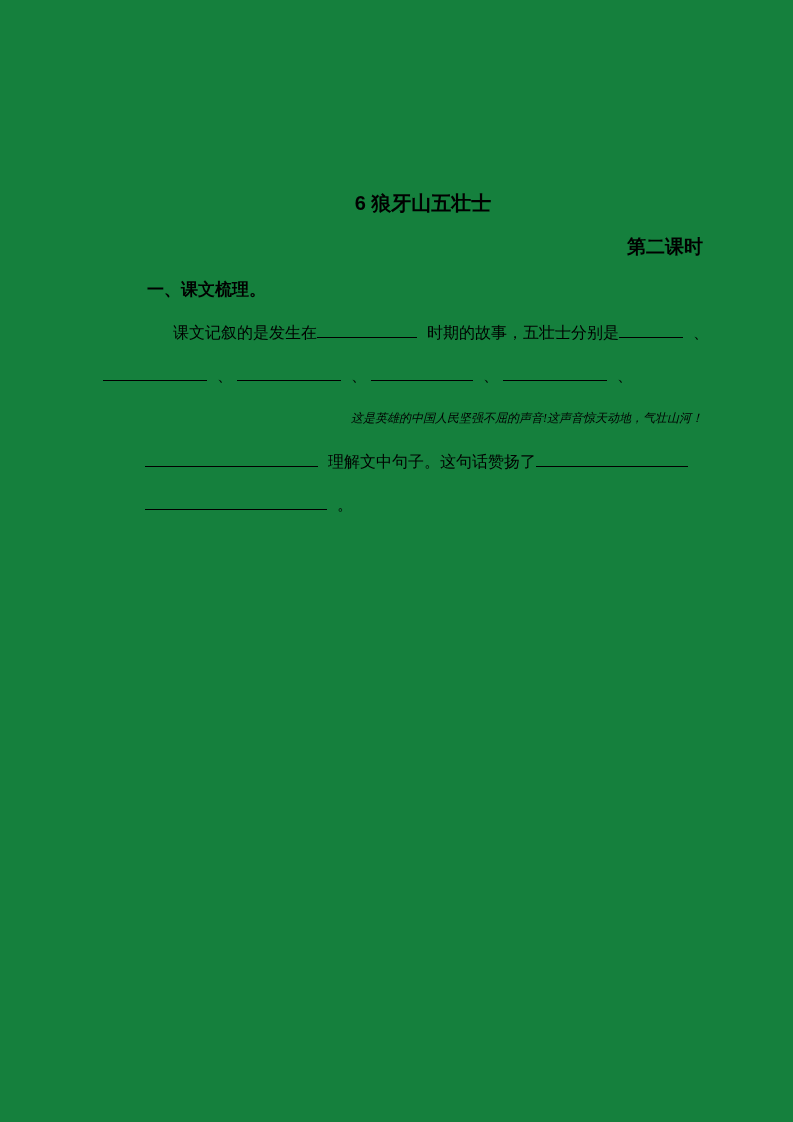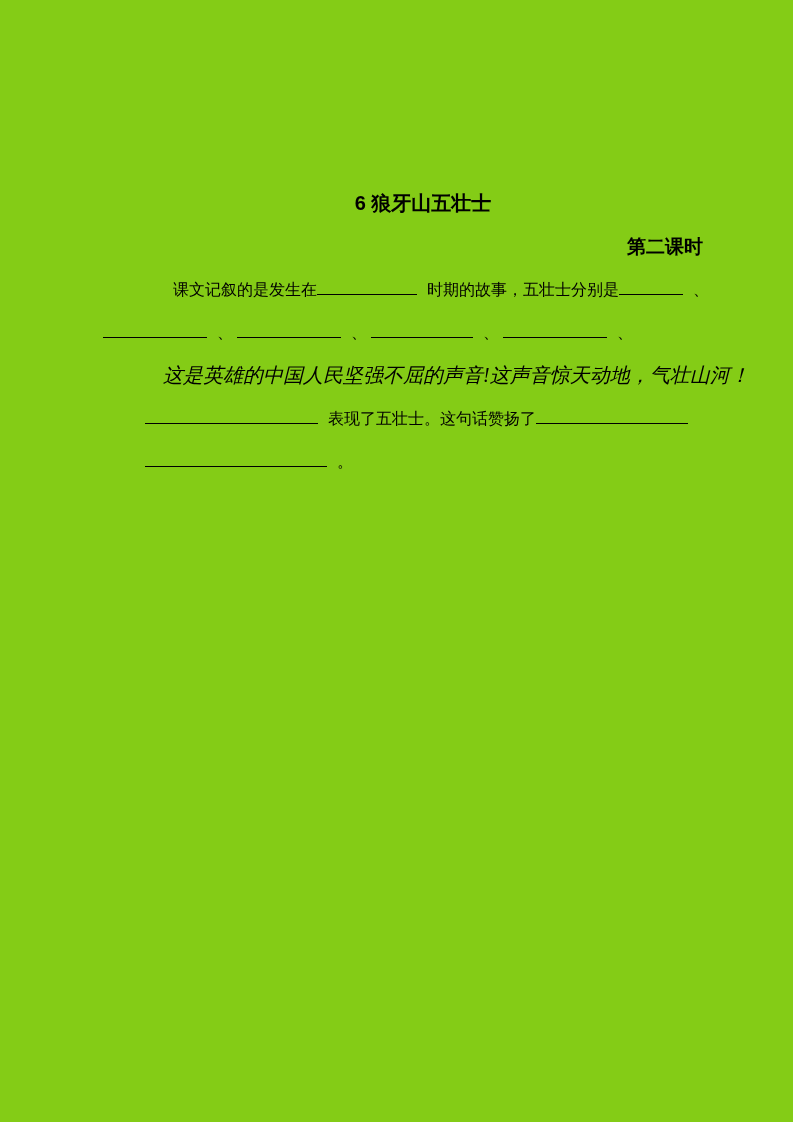--- a/index.html
+++ b/index.html
@@ -4,21 +4,21 @@
 <style>
   html, body {
     margin: 0;
     padding: 0;
     background: #ffffff;
   }
   .page {
     position: relative;
     width: 793px;
     height: 1122px;
-    background: #84cc16;
+    background: #15803d;
     overflow: hidden;
     color: #000000;
     font-family: "Liberation Serif", serif;
   }
   .content {
     position: absolute;
     left: 103px;
     top: 182px;
     width: 600px;
   }
@@ -45,21 +45,22 @@
   .heading-line {
     padding-left: 44px;
     font-family: "Liberation Sans", "DejaVu Sans", sans-serif;
     font-weight: bold;
     font-size: 17px;
   }
   .quote-line {
     padding-left: 60px;
     font-style: italic;
     font-family: "Liberation Serif", "DejaVu Serif", serif;
-    font-size: 20px;
+    font-size: 12px;
+    text-align: right;
   }
   .run {
     white-space: pre;
     margin-left: 10px;
   }
   .blank {
     display: inline-block;
     height: 15px;
     border-bottom: 1px solid #000000;
     vertical-align: baseline;
@@ -68,28 +69,29 @@
 </head>
 <body>
 
 <div class="page">
   <div class="content">
 
     <div class="line title-line">6 狼牙山五壮士</div>
 
     <div class="line subtitle-line">第二课时</div>
 
+    <div class="line heading-line">一、课文梳理。</div>
 
     <div>
         <div class="line" style="padding-left: 60px;"><span class="run">课文记叙的是发生在</span><span class="blank" style="width: 100px;"></span><span class="run">时期的故事，五壮士分别是</span><span class="blank" style="width: 64px;"></span><span class="run">、</span></div>
         <div class="line" style="padding-left: 0px;"><span class="blank" style="width: 104px;"></span><span class="run">、 </span><span class="blank" style="width: 104px;"></span><span class="run">、 </span><span class="blank" style="width: 102px;"></span><span class="run">、 </span><span class="blank" style="width: 104px;"></span><span class="run">、</span></div>
       </div>
 
 
     <div class="line quote-line">这是英雄的中国人民坚强不屈的声音!这声音惊天动地，气壮山河！</div>
 
     <div>
-        <div class="line" style="padding-left: 42px;"><span class="blank" style="width: 173px;"></span><span class="run">表现了五壮士。这句话赞扬了</span><span class="blank" style="width: 152px;"></span></div>
+        <div class="line" style="padding-left: 42px;"><span class="blank" style="width: 173px;"></span><span class="run">理解文中句子。这句话赞扬了</span><span class="blank" style="width: 152px;"></span></div>
         <div class="line" style="padding-left: 42px;"><span class="blank" style="width: 182px;"></span><span class="run">。</span></div>
       </div>
 
   </div>
 </div>
 
 </body></html>

